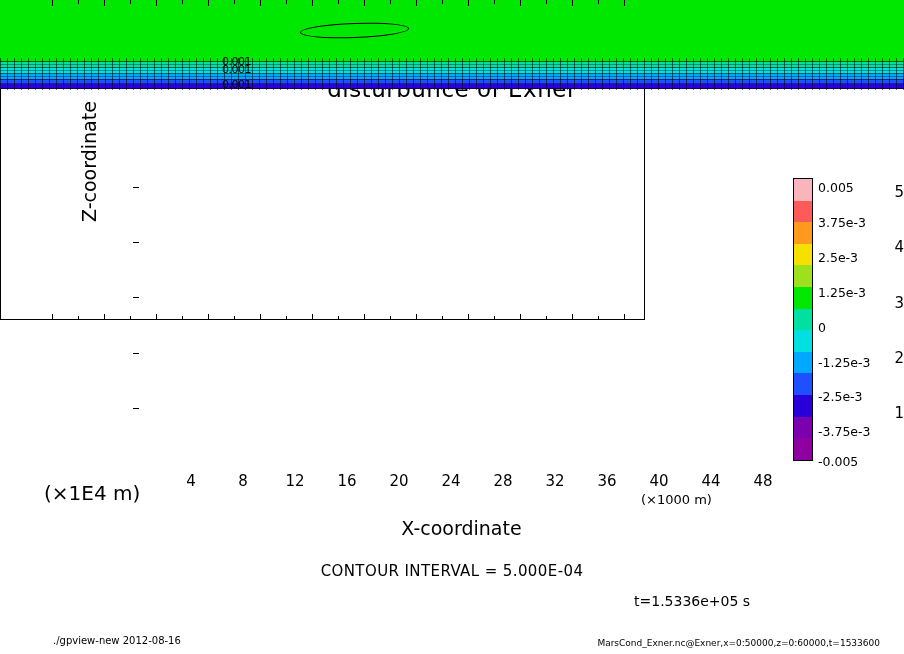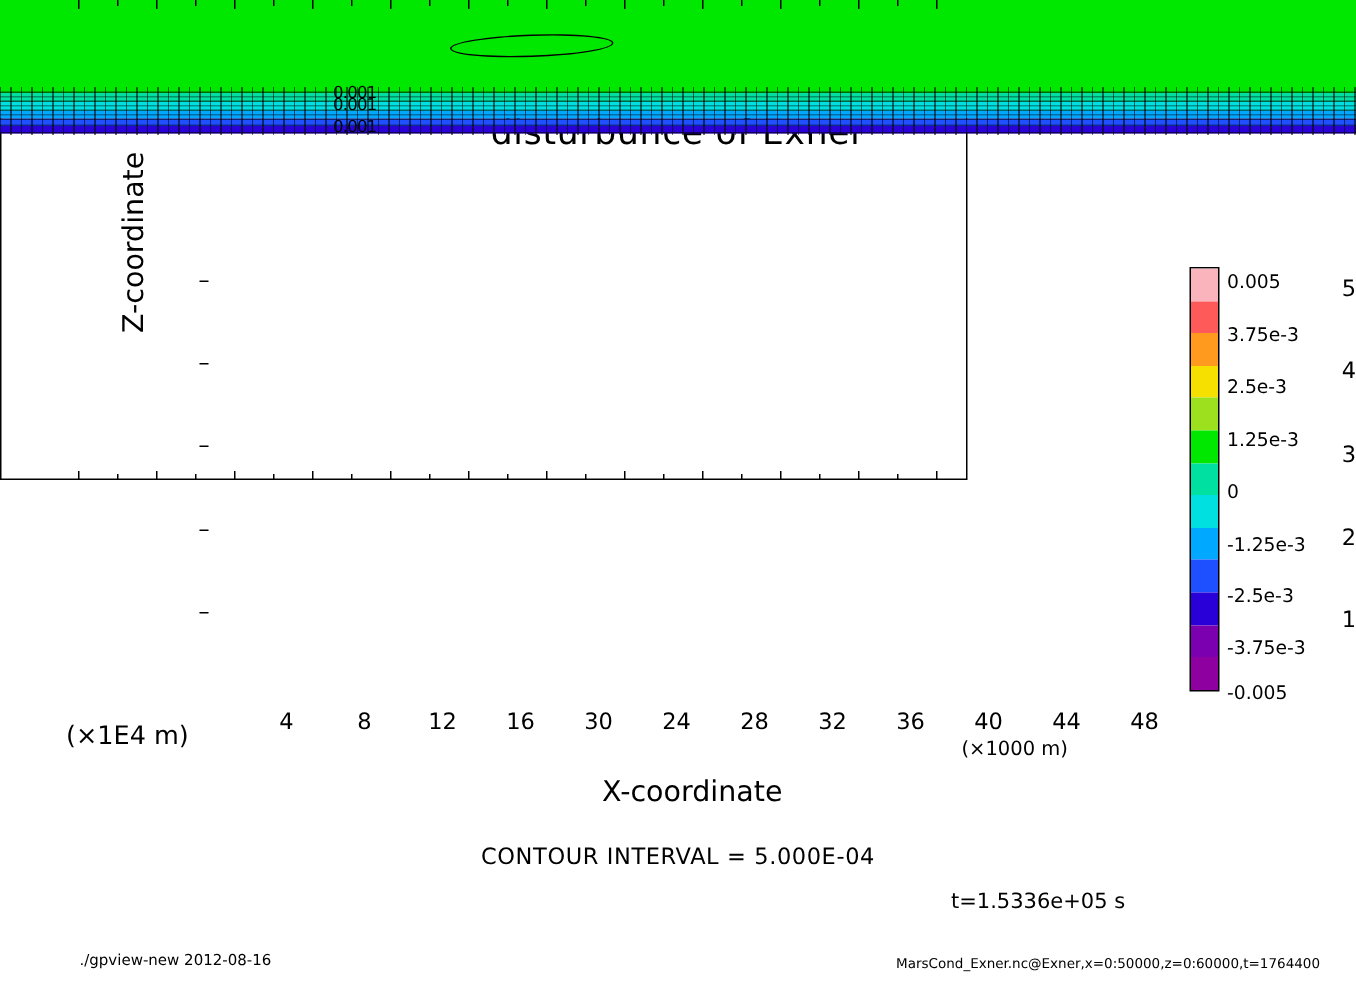--- a/index.html
+++ b/index.html
@@ -120,21 +120,21 @@
   }
   #xunit {
     left: 641px;
     top: 492px;
     font-size: 13px;
     text-align: center;
   }
   #yunit {
     left: 44px;
     top: 481px;
-    font-size: 17px;
+    font-size: 20px;
   }
 
   
   #colorbar {
     left: 793px;
     top: 178px;
     width: 20px;
     height: 283px;
     border: 1px solid #000;
     box-sizing: border-box;
@@ -275,21 +275,21 @@
   <div class="abs" style="left:0;top:95px;width:6px;height:1px;background:#000;"></div>
   <div class="abs" style="left:0;top:150px;width:6px;height:1px;background:#000;"></div>
   <div class="abs" style="left:0;top:206px;width:6px;height:1px;background:#000;"></div>
   <div class="abs" style="left:0;top:261px;width:6px;height:1px;background:#000;"></div>
 </div>
 
 <div class="xtick-label" style="left:161px;top:472px;width:60px;">4</div>
 <div class="xtick-label" style="left:213px;top:472px;width:60px;">8</div>
 <div class="xtick-label" style="left:265px;top:472px;width:60px;">12</div>
 <div class="xtick-label" style="left:317px;top:472px;width:60px;">16</div>
-<div class="xtick-label" style="left:369px;top:472px;width:60px;">30</div>
+<div class="xtick-label" style="left:369px;top:472px;width:60px;">20</div>
 <div class="xtick-label" style="left:421px;top:472px;width:60px;">24</div>
 <div class="xtick-label" style="left:473px;top:472px;width:60px;">28</div>
 <div class="xtick-label" style="left:525px;top:472px;width:60px;">32</div>
 <div class="xtick-label" style="left:577px;top:472px;width:60px;">36</div>
 <div class="xtick-label" style="left:629px;top:472px;width:60px;">40</div>
 <div class="xtick-label" style="left:681px;top:472px;width:60px;">44</div>
 <div class="xtick-label" style="left:733px;top:472px;width:60px;">48</div>
 
 <div class="abs" id="yunit">(×1E4 m)</div>
 <div class="abs" id="xunit">(×1000 m)</div>
@@ -318,13 +318,13 @@
 <div class="cb-label" style="top:285px;">1.25e-3</div>
 <div class="cb-label" style="top:320px;">0</div>
 <div class="cb-label" style="top:355px;">-1.25e-3</div>
 <div class="cb-label" style="top:389px;">-2.5e-3</div>
 <div class="cb-label" style="top:424px;">-3.75e-3</div>
 <div class="cb-label" style="top:454px;">-0.005</div>
 
 <div class="abs" id="contour-interval">CONTOUR INTERVAL = 5.000E-04</div>
 <div class="abs" id="time-label">t=1.5336e+05 s</div>
 <div class="abs" id="foot-left">./gpview-new  2012-08-16</div>
-<div class="abs" id="foot-right">MarsCond_Exner.nc@Exner,x=0:50000,z=0:60000,t=1764400</div>
+<div class="abs" id="foot-right">MarsCond_Exner.nc@Exner,x=0:50000,z=0:60000,t=1533600</div>
 
 </body></html>

